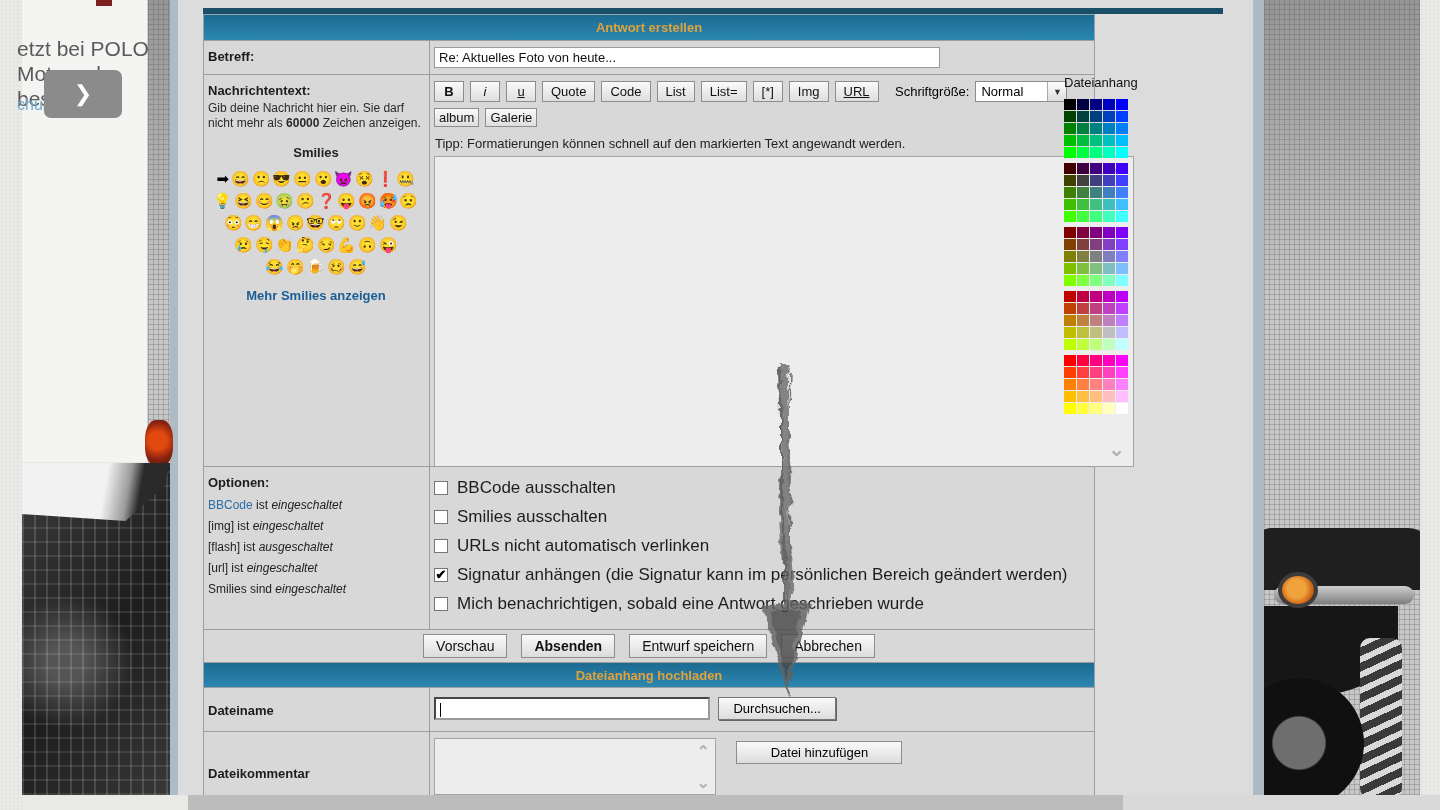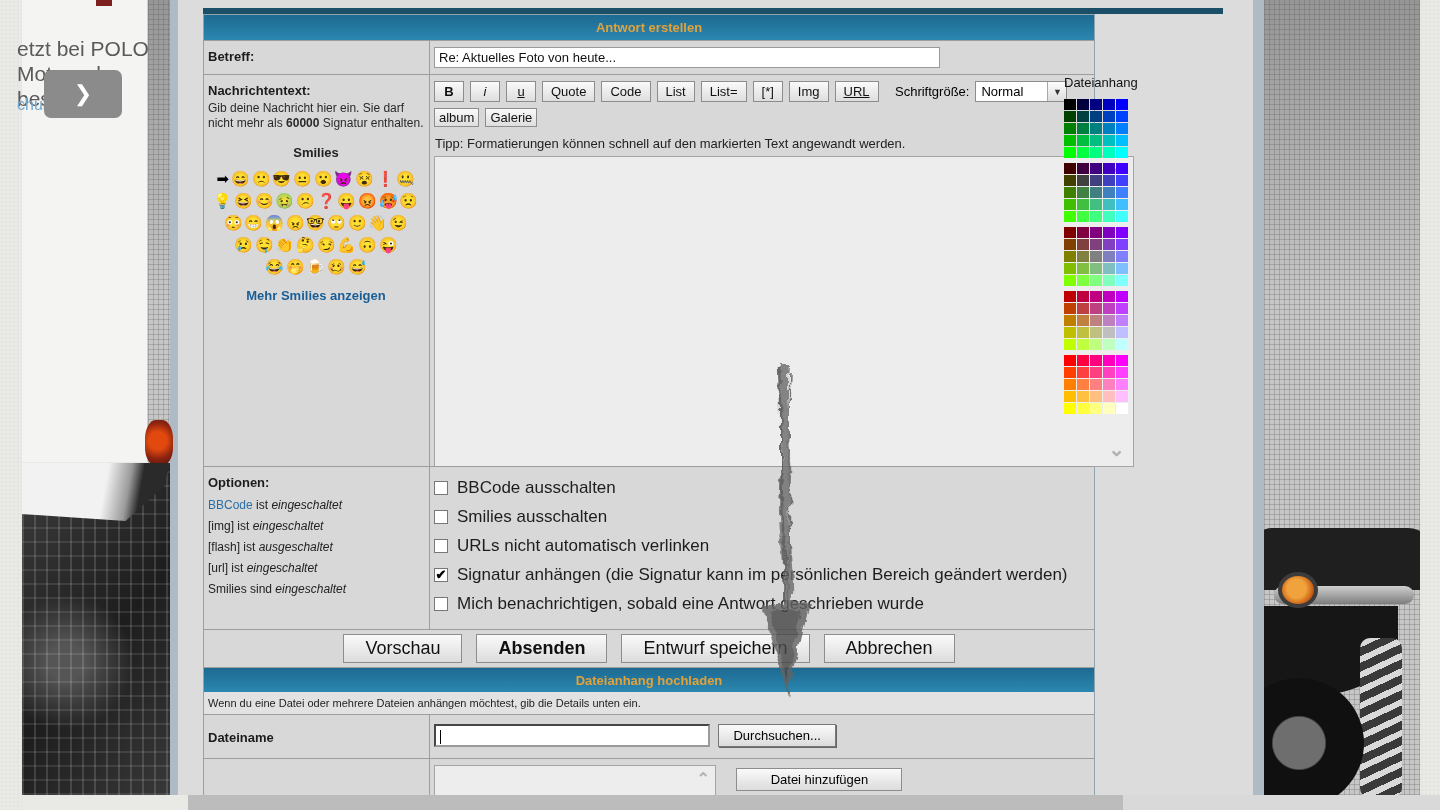--- a/index.html
+++ b/index.html
@@ -95,21 +95,21 @@
   .optline { font-size:12px; color:#222; margin-top:7px; }
   .optline .oname { color:#222; }
   .optline .olink { color:#2b6ea5; }
   .optline .ostate { font-style:italic; }
   .cbrow { display:flex; align-items:center; margin:5px 0 9px; }
   .cbox { width:14px; height:14px; background:#fff; border:1px solid #777; margin-right:9px; flex:none;
     display:flex; align-items:center; justify-content:center; font-size:13px; color:#000; font-weight:bold; line-height:12px; }
   .cblabel { font-size:17px; color:#1d1d1d; }
 
   .actionsrow { display:flex; justify-content:center; gap:14px; padding:4px 0; }
-  .act-btn { padding:3px 21px; font-size:18px; color:#111; background:linear-gradient(#fafafa,#dcdcdc);
+  .act-btn { padding:3px 12px; font-size:14px; color:#111; background:linear-gradient(#fafafa,#dcdcdc);
     border:1px solid #8d8d8d; cursor:pointer; }
   .act-btn.primary { font-weight:bold; }
 
   .descrow { background:#e2e2e2; font-size:11px; color:#222; padding:5px 4px; }
   .fileinput { display:inline-block; width:276px; height:23px; background:#fff; border:2px inset #9a9a9a; position:relative; vertical-align:middle; }
   .fileinput .caret { position:absolute; left:4px; top:4px; width:1px; height:14px; background:#000; }
   .browsebtn { margin-left:4px; vertical-align:middle; padding:3px 14px; font-size:13px; background:linear-gradient(#fafafa,#dcdcdc);
     border:1px solid #777; box-shadow:1px 1px 0 #666; cursor:pointer; }
   .commentarea { position:relative; display:inline-block; width:282px; height:57px; background:#ededed; border:1px solid #a5a5a5; vertical-align:top; }
   .addbtn { margin-left:16px; vertical-align:top; margin-top:3px; width:166px; padding:3px 0; text-align:center; font-size:13px;
@@ -173,21 +173,21 @@
       </div>
       <div class="tcontent">
         <input class="textinput" type="text" value="Re: Aktuelles Foto von heute..." style="">
       </div>
     </div>
 
     <div class="throw" style="height:392px;">
       <div class="tlabel smiliesbox" style="text-align:left;">
         <span class="lbl">Nachrichtentext:</span>
         <div class="hint">
-          <span>Gib deine Nachricht hier ein. Sie darf nicht mehr als </span><b>60000</b><span> Signatur enthalten.</span>
+          <span>Gib deine Nachricht hier ein. Sie darf nicht mehr als </span><b>60000</b><span> Zeichen anzeigen.</span>
         </div>
         <div style="text-align:center;">
           <div class="smilies-title">Smilies</div>
           <div id="smilies">
               <div class="smiley-row"><span class="smiley">➡</span><span class="smiley">😄</span><span class="smiley">🙁</span><span class="smiley">😎</span><span class="smiley">😐</span><span class="smiley">😮</span><span class="smiley">👿</span><span class="smiley">😵</span><span class="smiley">❗</span><span class="smiley">🤐</span></div>
               <div class="smiley-row"><span class="smiley">💡</span><span class="smiley">😆</span><span class="smiley">😊</span><span class="smiley">🤢</span><span class="smiley">😕</span><span class="smiley">❓</span><span class="smiley">😛</span><span class="smiley">😡</span><span class="smiley">🥵</span><span class="smiley">😟</span></div>
               <div class="smiley-row"><span class="smiley">😳</span><span class="smiley">😁</span><span class="smiley">😱</span><span class="smiley">😠</span><span class="smiley">🤓</span><span class="smiley">🙄</span><span class="smiley">🙂</span><span class="smiley">👋</span><span class="smiley">😉</span></div>
               <div class="smiley-row"><span class="smiley">😢</span><span class="smiley">🤤</span><span class="smiley">👏</span><span class="smiley">🤔</span><span class="smiley">😏</span><span class="smiley">💪</span><span class="smiley">🙃</span><span class="smiley">😜</span></div>
               <div class="smiley-row"><span class="smiley">😂</span><span class="smiley">🤭</span><span class="smiley">🍺</span><span class="smiley">🥴</span><span class="smiley">😅</span></div>
             </div>
@@ -298,21 +298,20 @@
           <button class="act-btn primary">Absenden</button>
           <button class="act-btn">Entwurf speichern</button>
           <button class="act-btn">Abbrechen</button>
         </div>
     </div>
 
     <div class="thead" style="border-top:1px solid #9d9d9d;">
       <span>Dateianhang hochladen</span>
     </div>
 
-    <div class="descrow">Wenn du eine Datei oder mehrere Dateien anhängen möchtest, gib die Details unten ein.</div>
 
     <div class="throw" style="height:44px;">
       <div class="tlabel" style="padding-top:13px;">
         <span class="lbl">Dateiname</span>
       </div>
       <div class="tcontent" style="padding-top:9px;">
         <span class="fileinput"><span class="caret"></span></span>
         <button class="browsebtn">Durchsuchen...</button>
       </div>
     </div>

